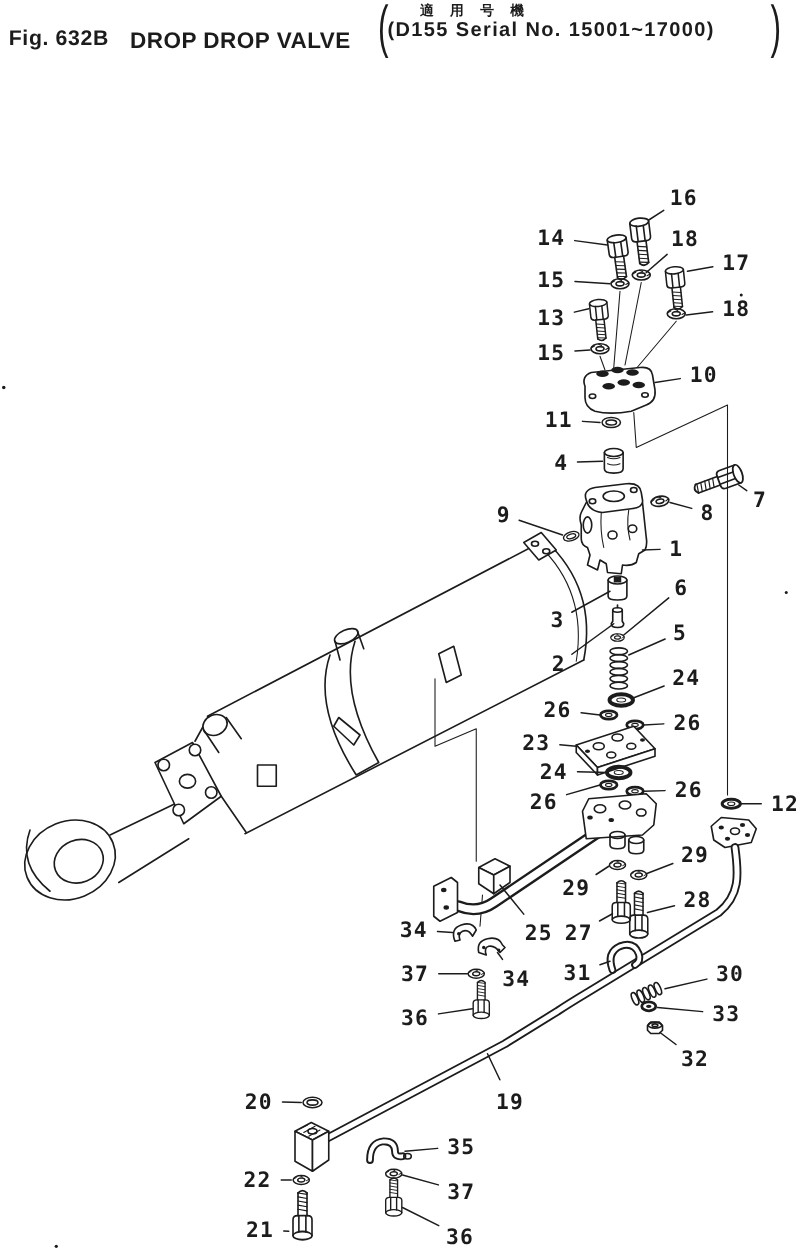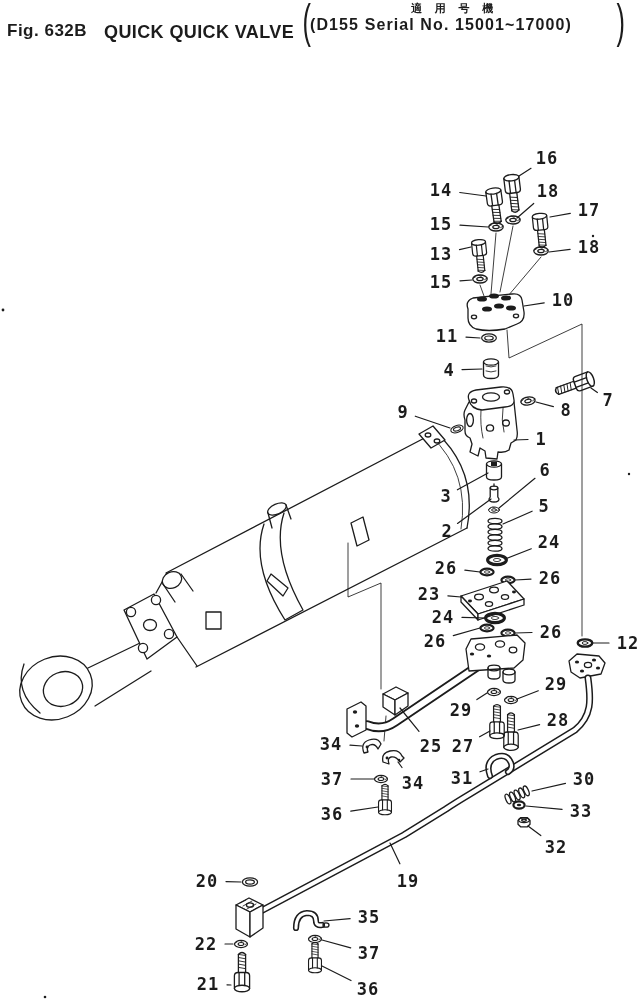--- a/index.html
+++ b/index.html
@@ -5,21 +5,21 @@
   :root { --ink:#1c1c1c; --paper:#ffffff; }
   html,body { margin:0; padding:0; background:#fff; }
   .page { position:relative; width:637px; height:1001px; background:var(--paper); overflow:hidden;
           font-family:"Liberation Sans", sans-serif; color:var(--ink); }
   
   .hdr { position:absolute; left:0; top:0; width:637px; height:84px; }
   .fig  { position:absolute; left:7px;  top:21px; font-size:17px; font-weight:700; letter-spacing:.5px; }
   .tja  { position:absolute; left:106px; top:4px;  font-size:12px; font-weight:700; letter-spacing:3px; }
   .ten  { position:absolute; left:104px; top:22px; font-size:18px; font-weight:700; letter-spacing:.4px; }
   .serials { position:absolute; left:308px; top:1px; width:318px; }
-  .aja  { margin-left:103px; font-size:11px; font-weight:700; letter-spacing:5px; height:15px;font-family:Liberation Serif, serif; }
+  .aja  { margin-left:28px; font-size:11px; font-weight:700; letter-spacing:5px; height:15px; }
   .ser  { font-size:16px; font-weight:700; letter-spacing:1.1px; margin-left:10px; height:21px; white-space:nowrap; }
   .ser2 { font-size:16px; font-weight:700; letter-spacing:1.1px; margin-left:2px; white-space:nowrap; }
   .bigp { position:absolute; font-size:46px; font-weight:400; line-height:1; top:-3px;
           transform:scaleX(.55); transform-origin:center; }
   .bigp.open  { left:-9px; }
   .bigp.close { right:-2px; }
   
   #diagram { position:absolute; left:0; top:0; }
   #diagram path, #diagram ellipse, #diagram circle, #diagram line, #diagram rect {
       stroke:var(--ink); stroke-width:1.3; fill:none; stroke-linecap:round; stroke-linejoin:round; }
@@ -38,21 +38,21 @@
                    text-anchor:middle; letter-spacing:1px; }
   #callouts line { stroke:var(--ink); stroke-width:1.2; }
 </style>
 </head>
 <body>
 
 <div class="page">
 
   <header class="hdr">
     <div class="fig">Fig. 632B</div>
-    <div class="ten">QUICK QUICK VALVE</div>
+    <div class="ten">DROP DROP VALVE</div>
     <div class="serials">
       <span class="bigp open">(</span>
       <span class="bigp close">)</span>
       <div class="aja">適 用 号 機</div>
       <div class="ser2"><span>(</span><span>D155 Serial No. 15001~17000</span><span>)</span></div>
     </div>
   </header>
 
   <svg id="diagram" width="637" height="1001" viewBox="0 0 637 1001">
     <defs>

